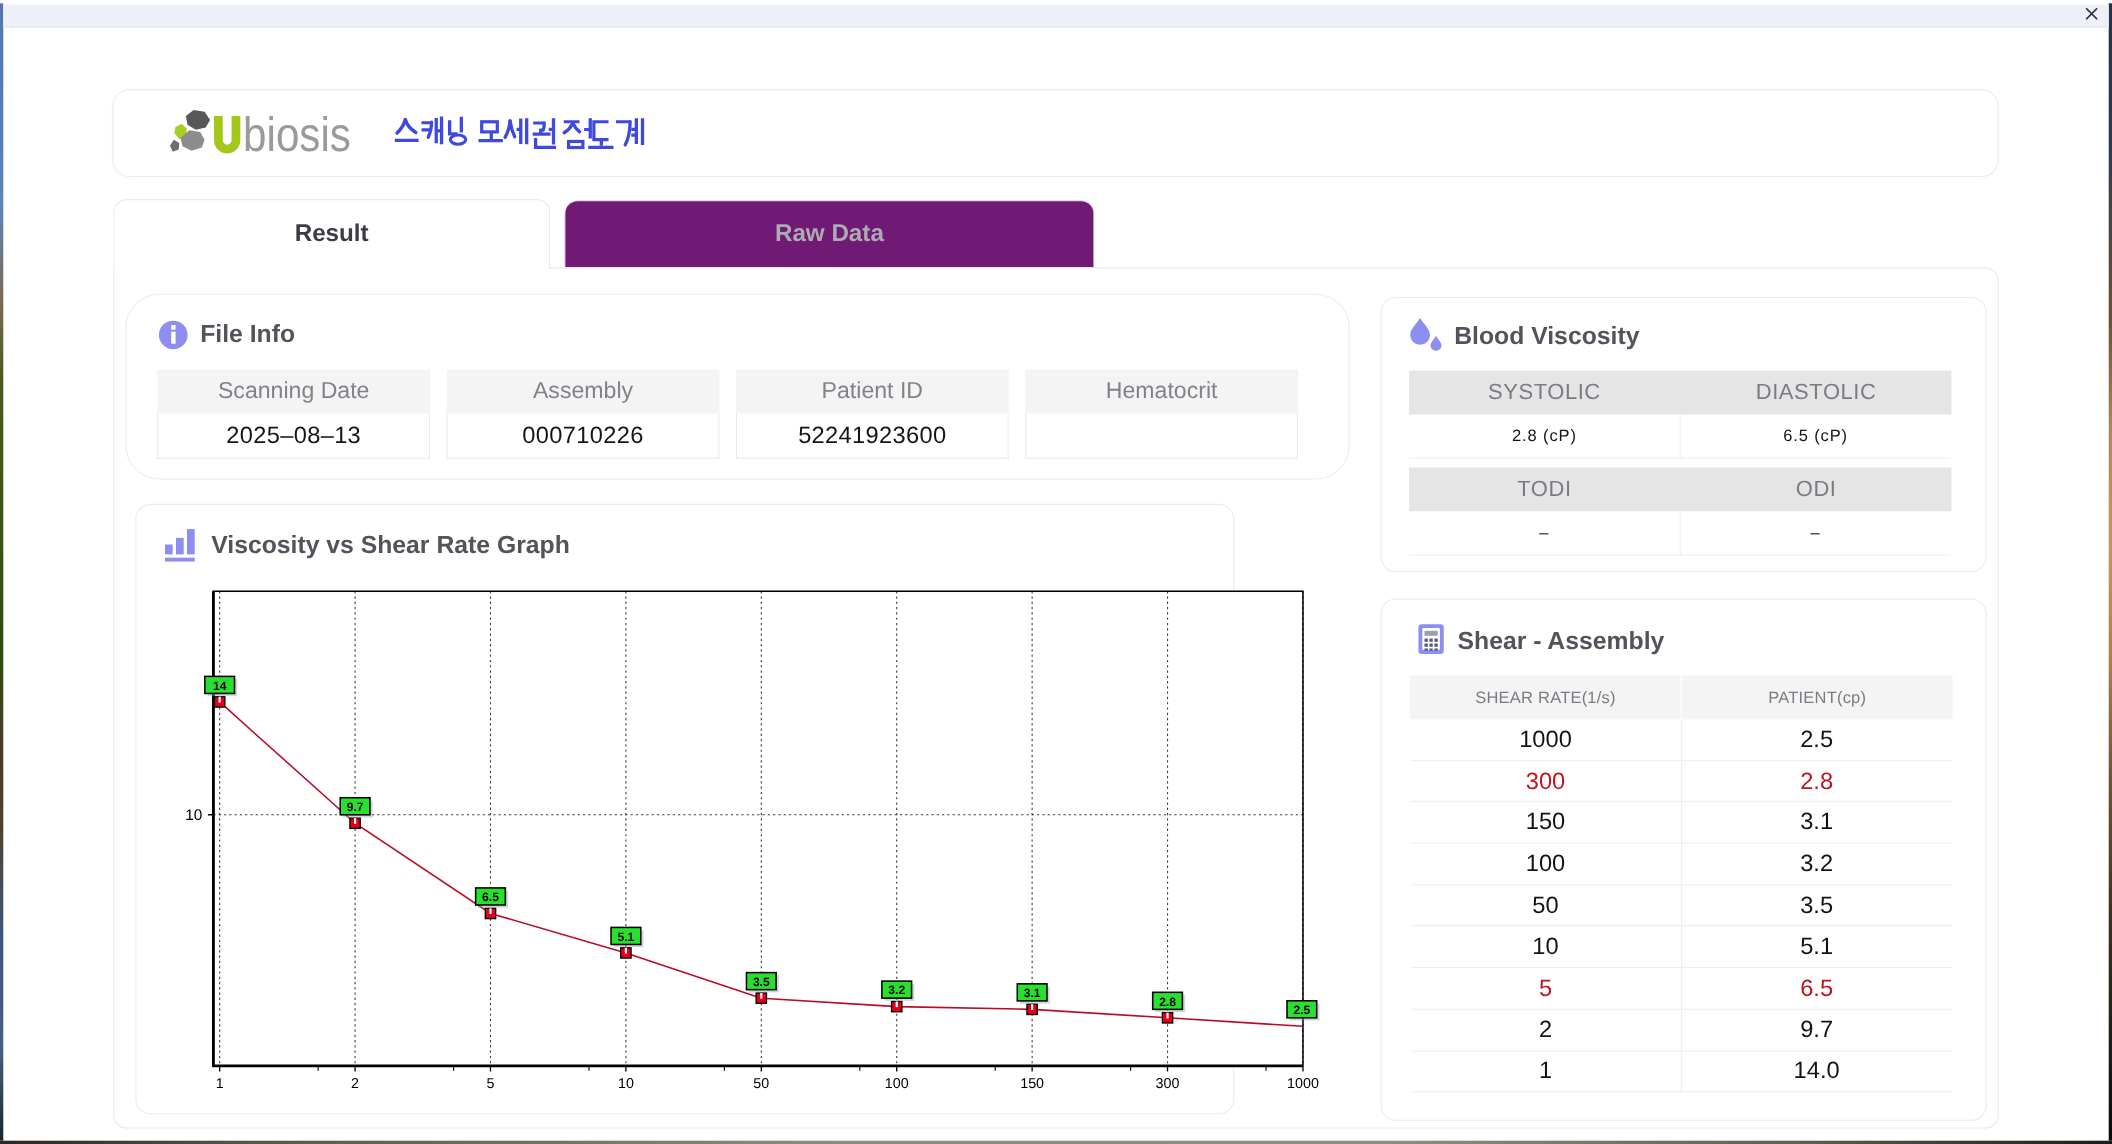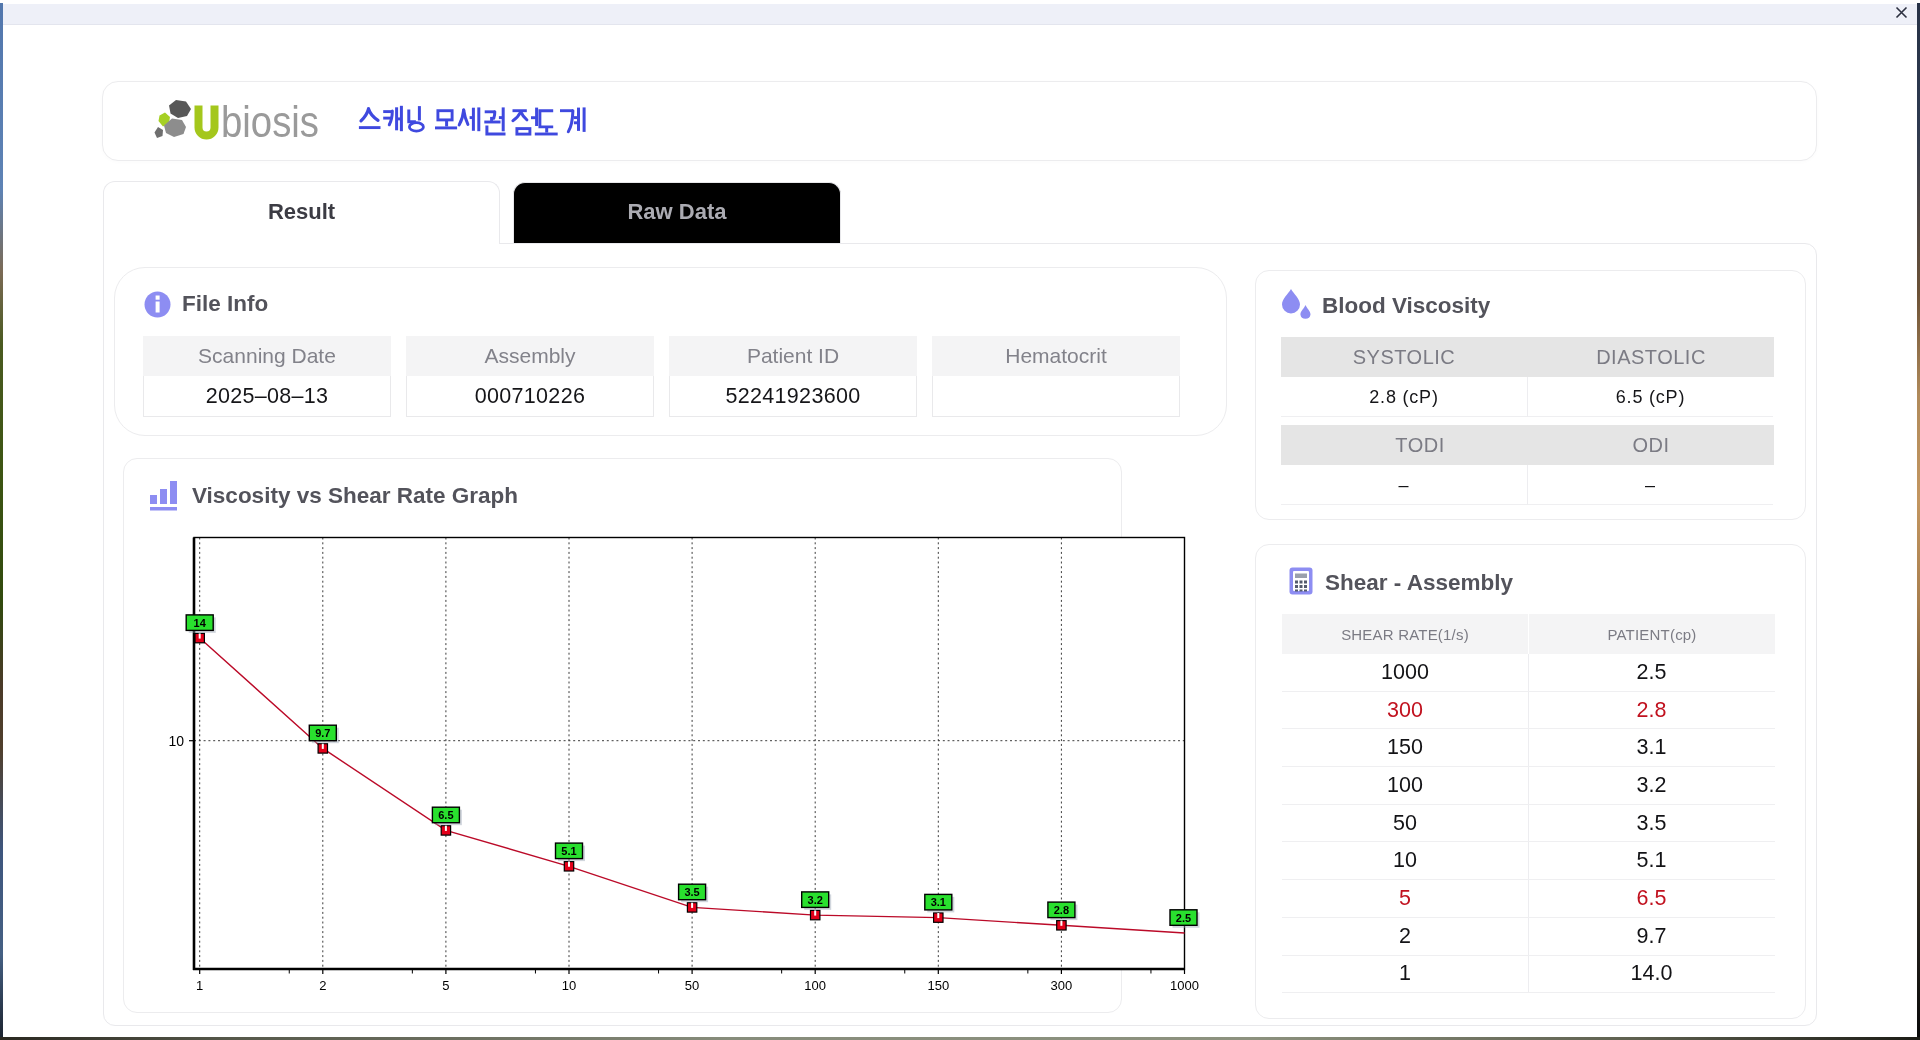--- a/index.html
+++ b/index.html
@@ -19,21 +19,21 @@
   #closex { right:12px; top:6px; width:13px; height:13px; }
   
   .card { background:#fff; border:1px solid #ececee; border-radius:14px; }
   #headercard { left:102px; top:81px; width:1715px; height:80px; border-radius:16px;
     box-shadow:0 1px 4px rgba(0,0,0,0.02); }
   
   #tab-result { left:103px; top:181px; width:397px; height:63px; background:#fff;
     border:1px solid #e9e9ec; border-bottom:none; border-radius:12px 12px 0 0; z-index:3; }
   #tab-result span { display:block; text-align:center; line-height:60px; font-size:22px;
     font-weight:bold; color:#3c3c44; }
-  #tab-raw { left:513px; top:182px; width:328px; height:61px; background:#000000;
+  #tab-raw { left:513px; top:182px; width:482px; height:61px; background:#701a75;
     border:1px solid #e7e7ea; border-bottom:none; border-radius:12px 12px 0 0; z-index:1; }
   #tab-raw span { display:block; text-align:center; line-height:58px; font-size:22px;
     font-weight:bold; color:#ababb2; }
   
   #panel { left:103px; top:243px; width:1714px; height:783px; background:#fff;
     border:1px solid #e9e9ec; border-radius:0 12px 12px 12px; z-index:2; }
   #panel-notch { left:104px; top:242px; width:395px; height:3px; background:#fff; z-index:4; }
   
   #fileinfo { left:114px; top:267px; width:1113px; height:169px; z-index:5;border-radius:31px; }
   #graphcard { left:123px; top:458px; width:999px; height:555px; z-index:5; }
@@ -45,21 +45,21 @@
   .fi-head { height:40px; background:#f4f4f5; color:#82828a; font-size:21px;
     text-align:center; line-height:40px; }
   .fi-val { height:41px; background:#fff; border:1px solid #e9e9eb; border-top:none;
     color:#151518; font-size:21.5px; letter-spacing:0.3px; text-align:center; line-height:40px; }
   
   .bv-row { position:absolute; left:25px; width:493px; height:40px; }
   .bv-head { background:#e5e5e5; }
   .bv-cell { position:absolute; top:0; width:246px; height:40px; text-align:center;
     line-height:40px; }
   .bv-ht { color:#7b7b84; font-size:20px; letter-spacing:0.5px; }
-  .bv-vt { color:#151518; font-size:18px; letter-spacing:0.8px; background:#fff; border-bottom:1px solid #efeff1; }
+  .bv-vt { color:#151518; font-size:15px; letter-spacing:0.8px; background:#fff; border-bottom:1px solid #efeff1; }
   .bv-div { border-left:1px solid #ededf0; }
   
   #sheartable { position:absolute; left:26px; top:69px; width:493px; }
   .sh-row { position:relative; height:37.7px; }
   .sh-row:first-child { height:40px; }
   .sh-cell { position:absolute; top:0; height:100%; width:246px; text-align:center;
     font-size:21.5px; color:#131316; display:flex; align-items:center; justify-content:center; }
   .sh-head { background:#f4f4f5; color:#7b7b84; font-size:15px; letter-spacing:0.2px; }
   .sh-red { color:#c1121f; }
   .shd { border-left:1px solid #ededf0; }
@@ -306,21 +306,21 @@
   <div class="sec-title" style="left:66px; top:22px;">Blood Viscosity</div>
   <div class="bv-row bv-head" style="top:66px;">
     <div class="bv-cell bv-ht" style="left:0;">SYSTOLIC</div>
     <div class="bv-cell bv-ht" style="left:247px;">DIASTOLIC</div>
   </div>
   <div class="bv-row" style="top:106px;">
     <div class="bv-cell bv-vt" style="left:0;">2.8 (cP)</div>
     <div class="bv-cell bv-vt bv-div" style="left:246px;">6.5 (cP)</div>
   </div>
   <div class="bv-row bv-head" style="top:154px;">
-    <div class="bv-cell bv-ht" style="left:16px;">TODI</div>
+    <div class="bv-cell bv-ht" style="left:0;">TODI</div>
     <div class="bv-cell bv-ht" style="left:247px;">ODI</div>
   </div>
   <div class="bv-row" style="top:194px;">
     <div class="bv-cell bv-vt" style="left:0;">–</div>
     <div class="bv-cell bv-vt bv-div" style="left:246px;">–</div>
   </div>
 </div>
 
 <div class="abs card" id="shearcard">
   <svg class="abs" style="left:33px; top:22px;" width="24" height="28" viewBox="0 0 24 28">

